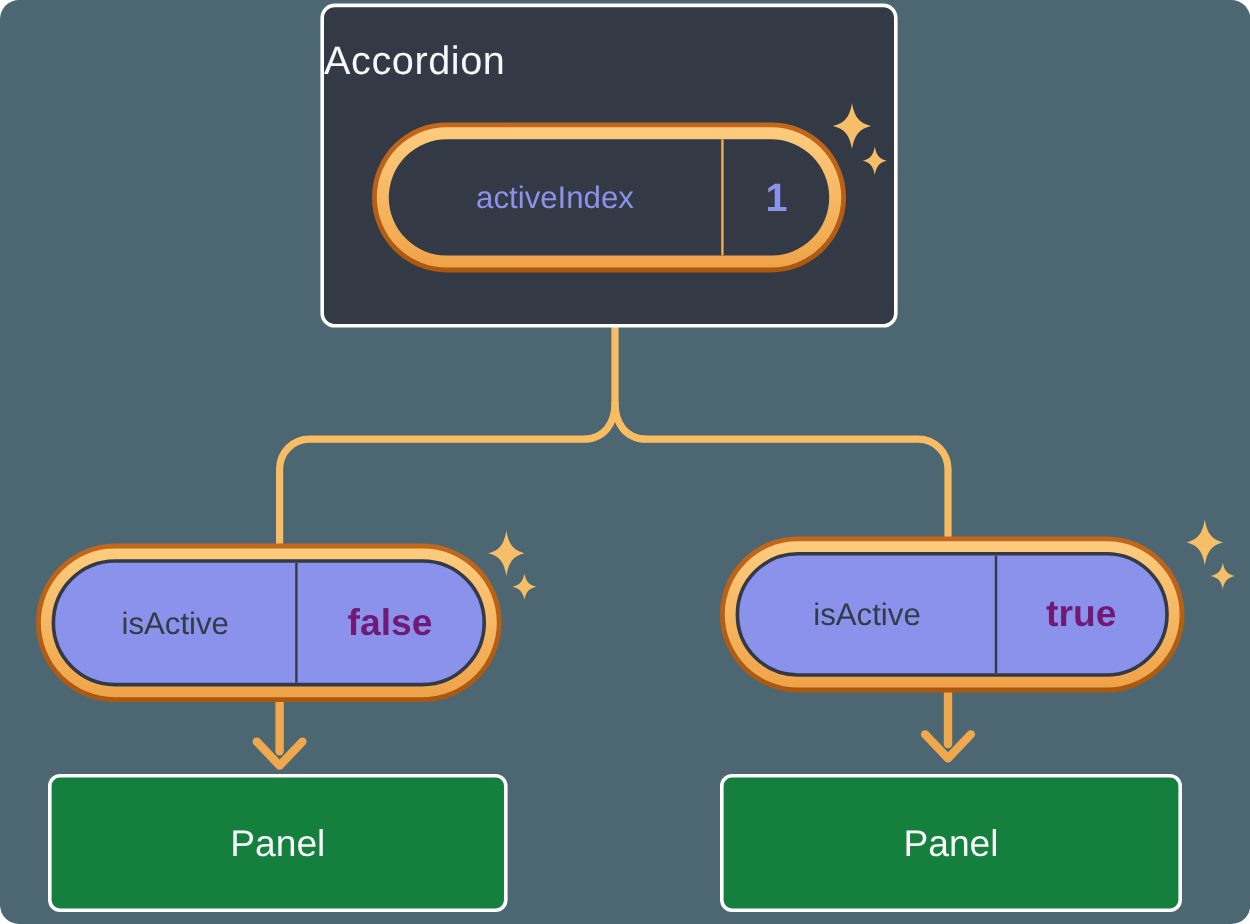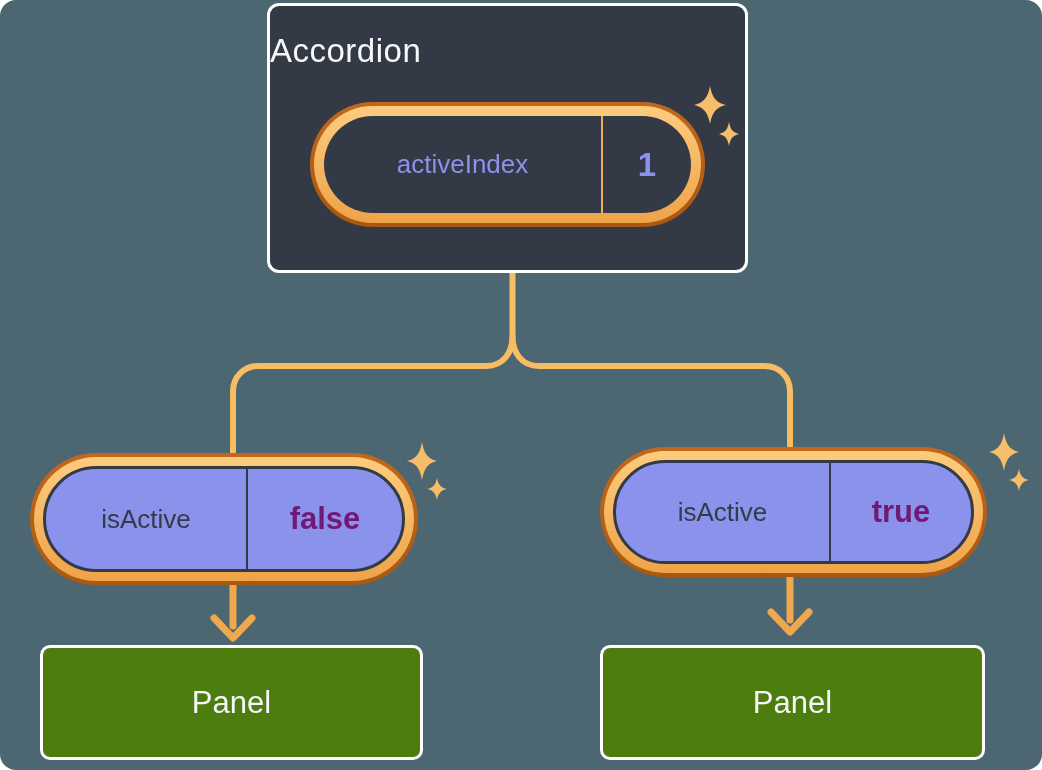--- a/index.html
+++ b/index.html
@@ -26,21 +26,21 @@
   .card-title{
     position:absolute;left:0;right:0;top:26px;
     color:#F6F7F9;
     font-size:33px;
     font-weight:500;
     letter-spacing:0.5px;
   }
   .panel{
     display:flex;align-items:center;justify-content:center;
     color:#F6F7F9;font-size:31px;font-weight:500;
-    background:#4d7c0f;border:3px solid #FFFFFF;border-radius:10px;
+    background:#15803d;border:3px solid #FFFFFF;border-radius:10px;
   }
 
   
   .pill-outer{
     border-radius:999px;
     padding:4px;
     background:linear-gradient(180deg,#C2671B 0%,#AA5810 100%);
     width:100%;height:100%;
     box-sizing:border-box;
   }

